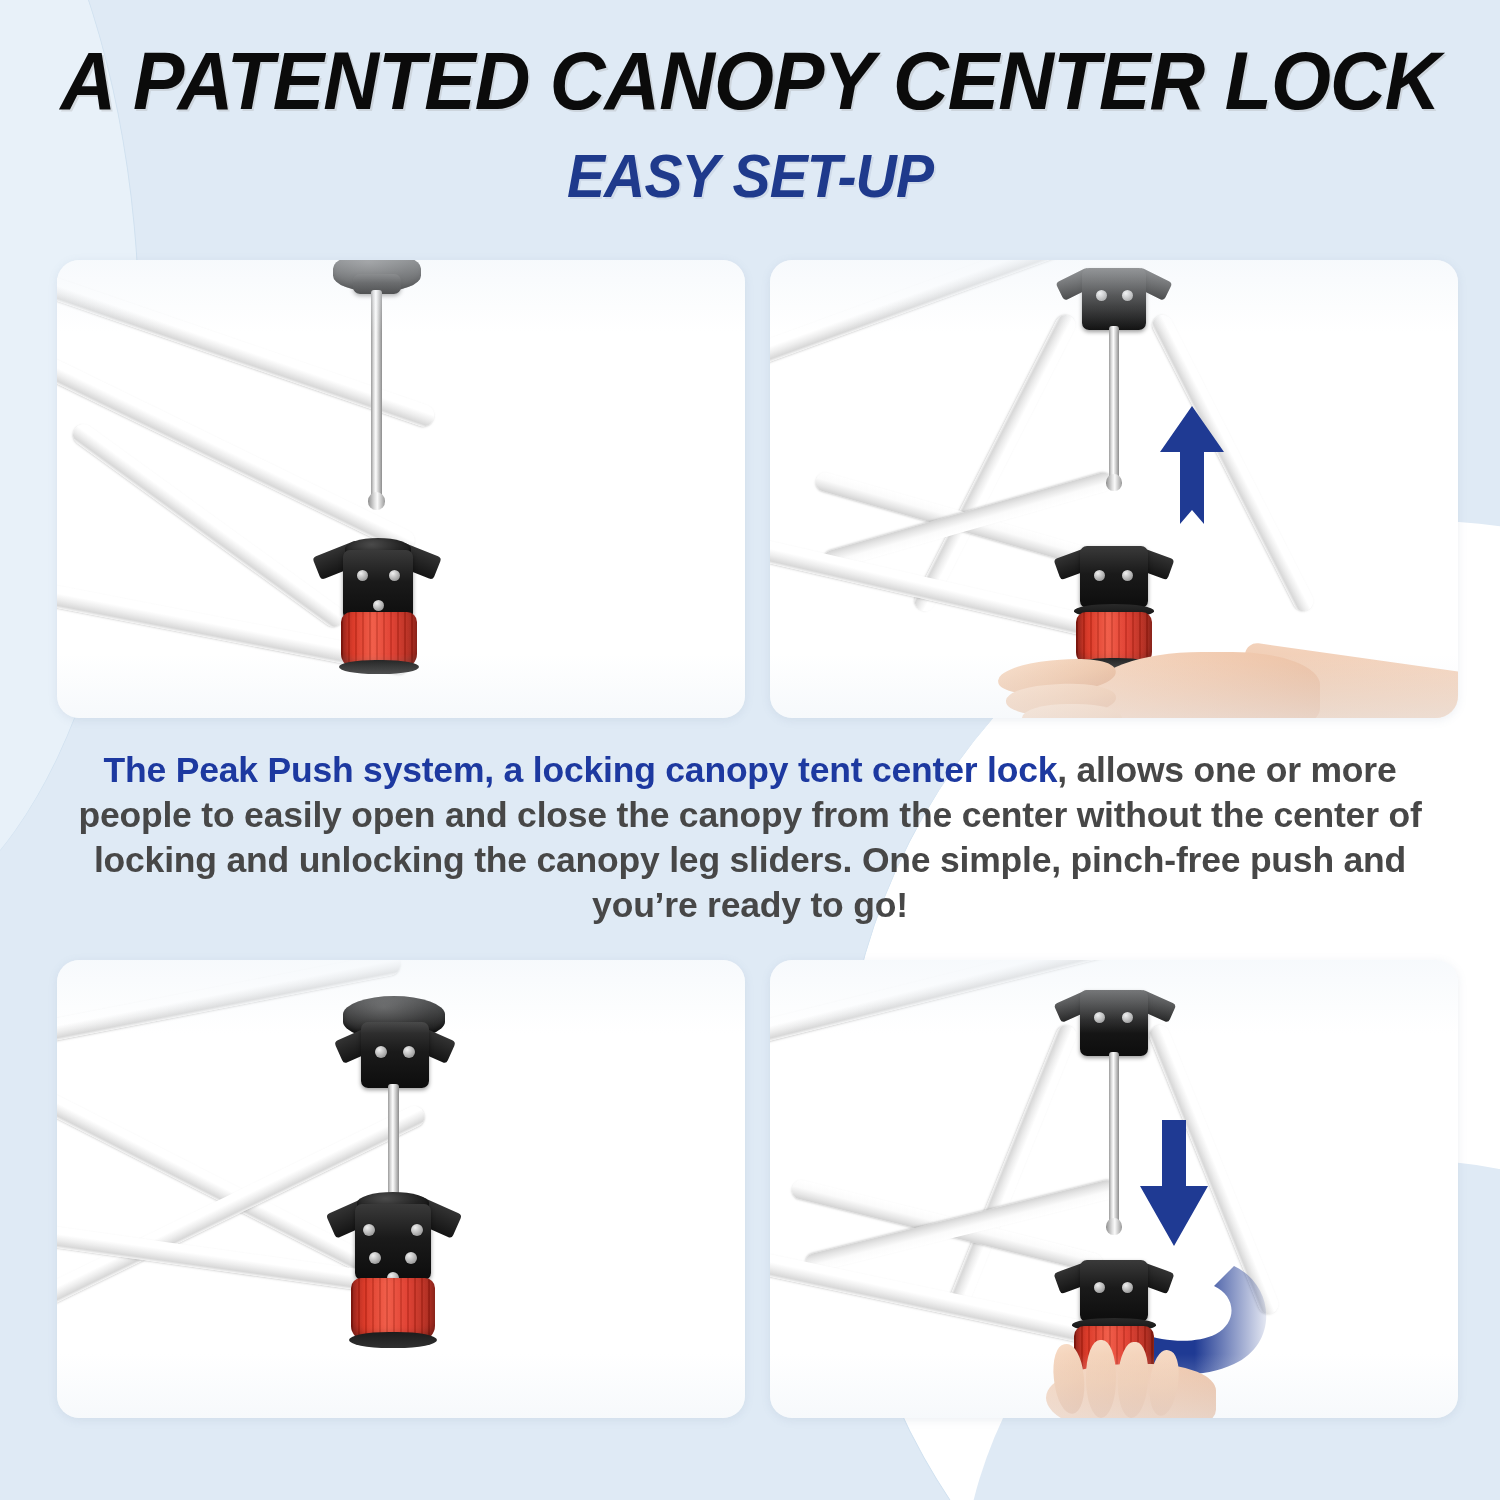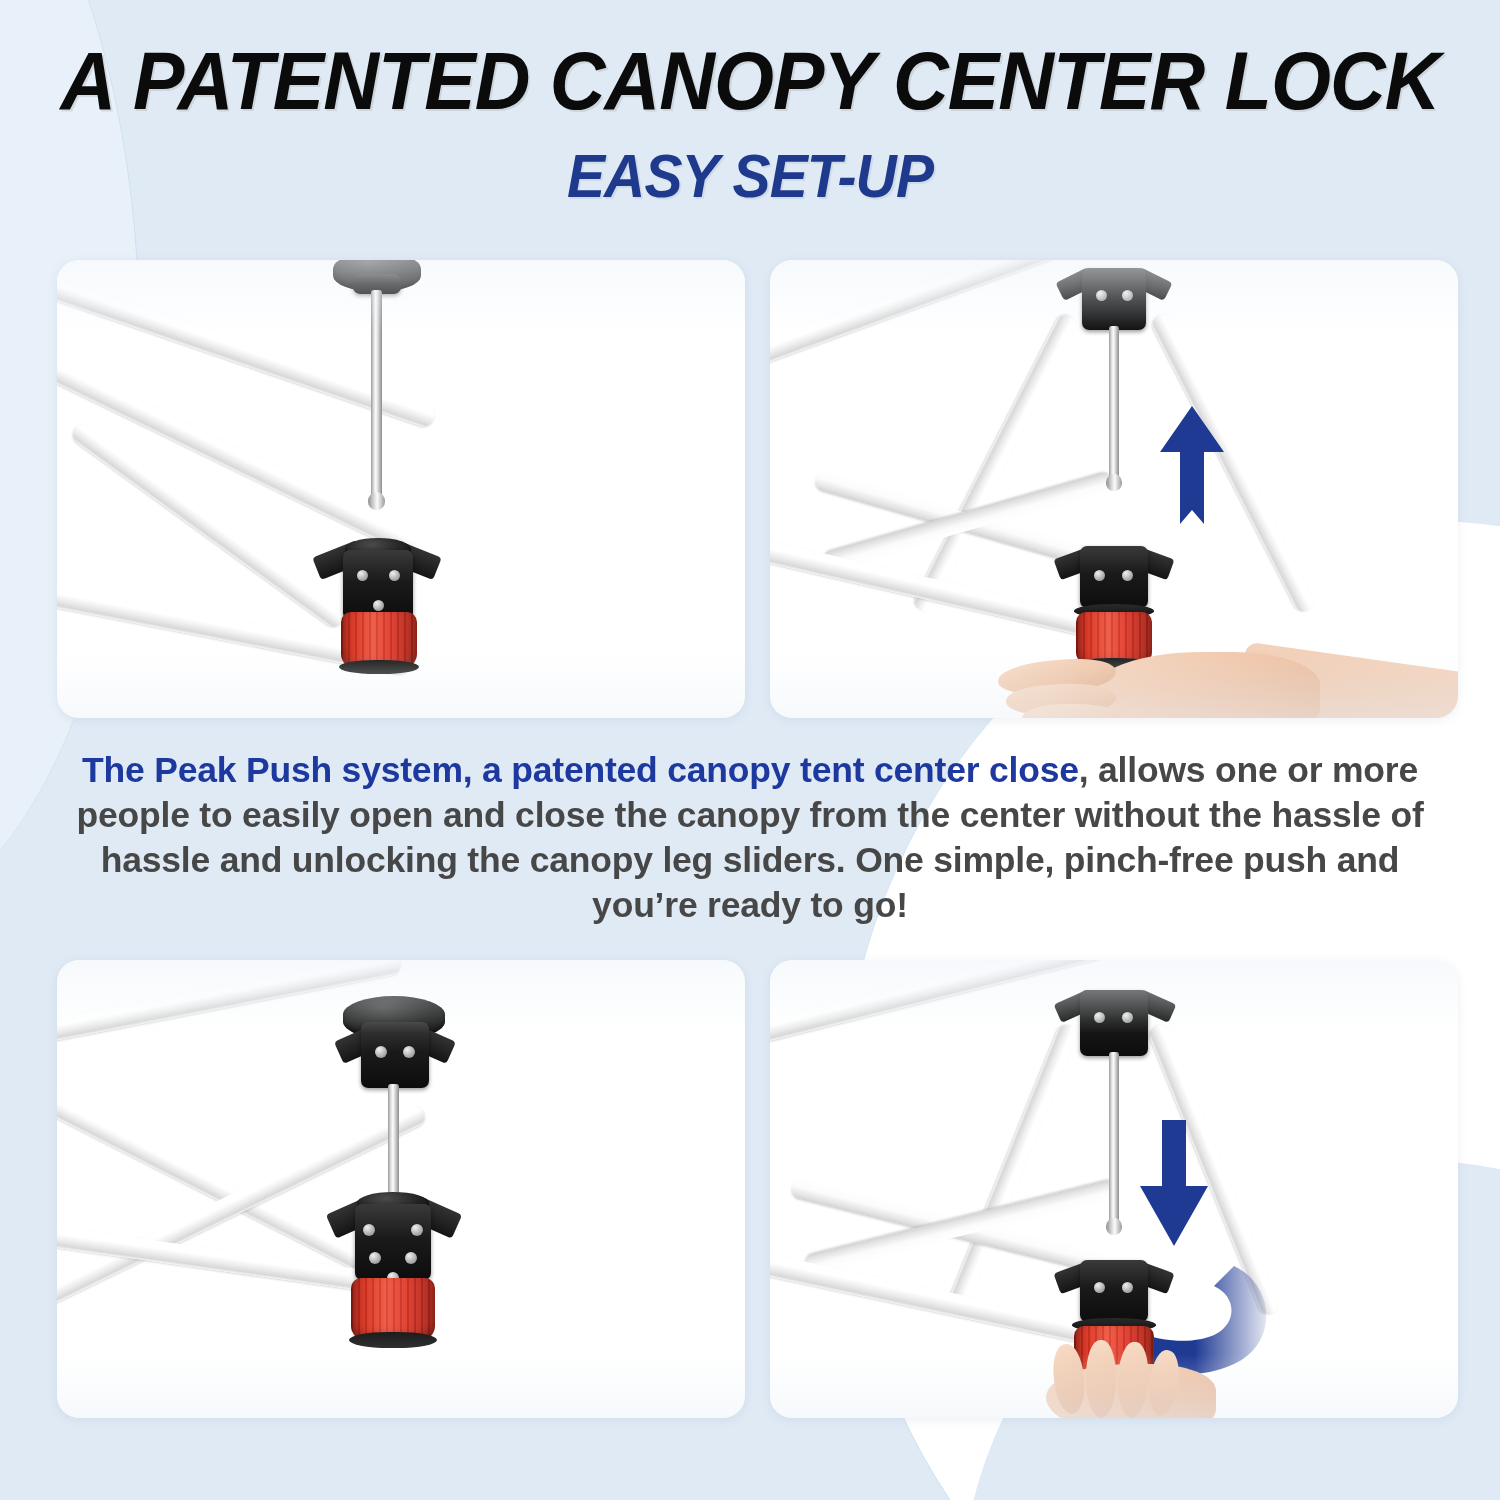--- a/index.html
+++ b/index.html
@@ -378,15 +378,15 @@
         <div class="finger" style="left:284px; top:384px; width:30px; height:70px; transform:rotate(-6deg);"></div>
         <div class="finger" style="left:316px; top:380px; width:30px; height:78px;"></div>
         <div class="finger" style="left:348px; top:382px; width:30px; height:76px; transform:rotate(3deg);"></div>
         <div class="finger" style="left:380px; top:390px; width:28px; height:66px; transform:rotate(7deg);"></div>
       </div>
 
       <div class="vignette"></div>
     </div>
   </div>
 
-  <div class="bodytext"><span class="hl">The Peak Push system, a patented canopy tent center close</span><span>, allows one or more people to easily open and close the canopy from the center without the hassle of hassle and unlocking the canopy leg sliders. One simple, pinch-free push and you’re ready to go!</span></div>
+  <div class="bodytext"><span class="hl">The Peak Push system, a locking canopy tent center lock</span><span>, allows one or more people to easily open and close the canopy from the center without the center of locking and unlocking the canopy leg sliders. One simple, pinch-free push and you’re ready to go!</span></div>
 
 </div>
 
 </body></html>

